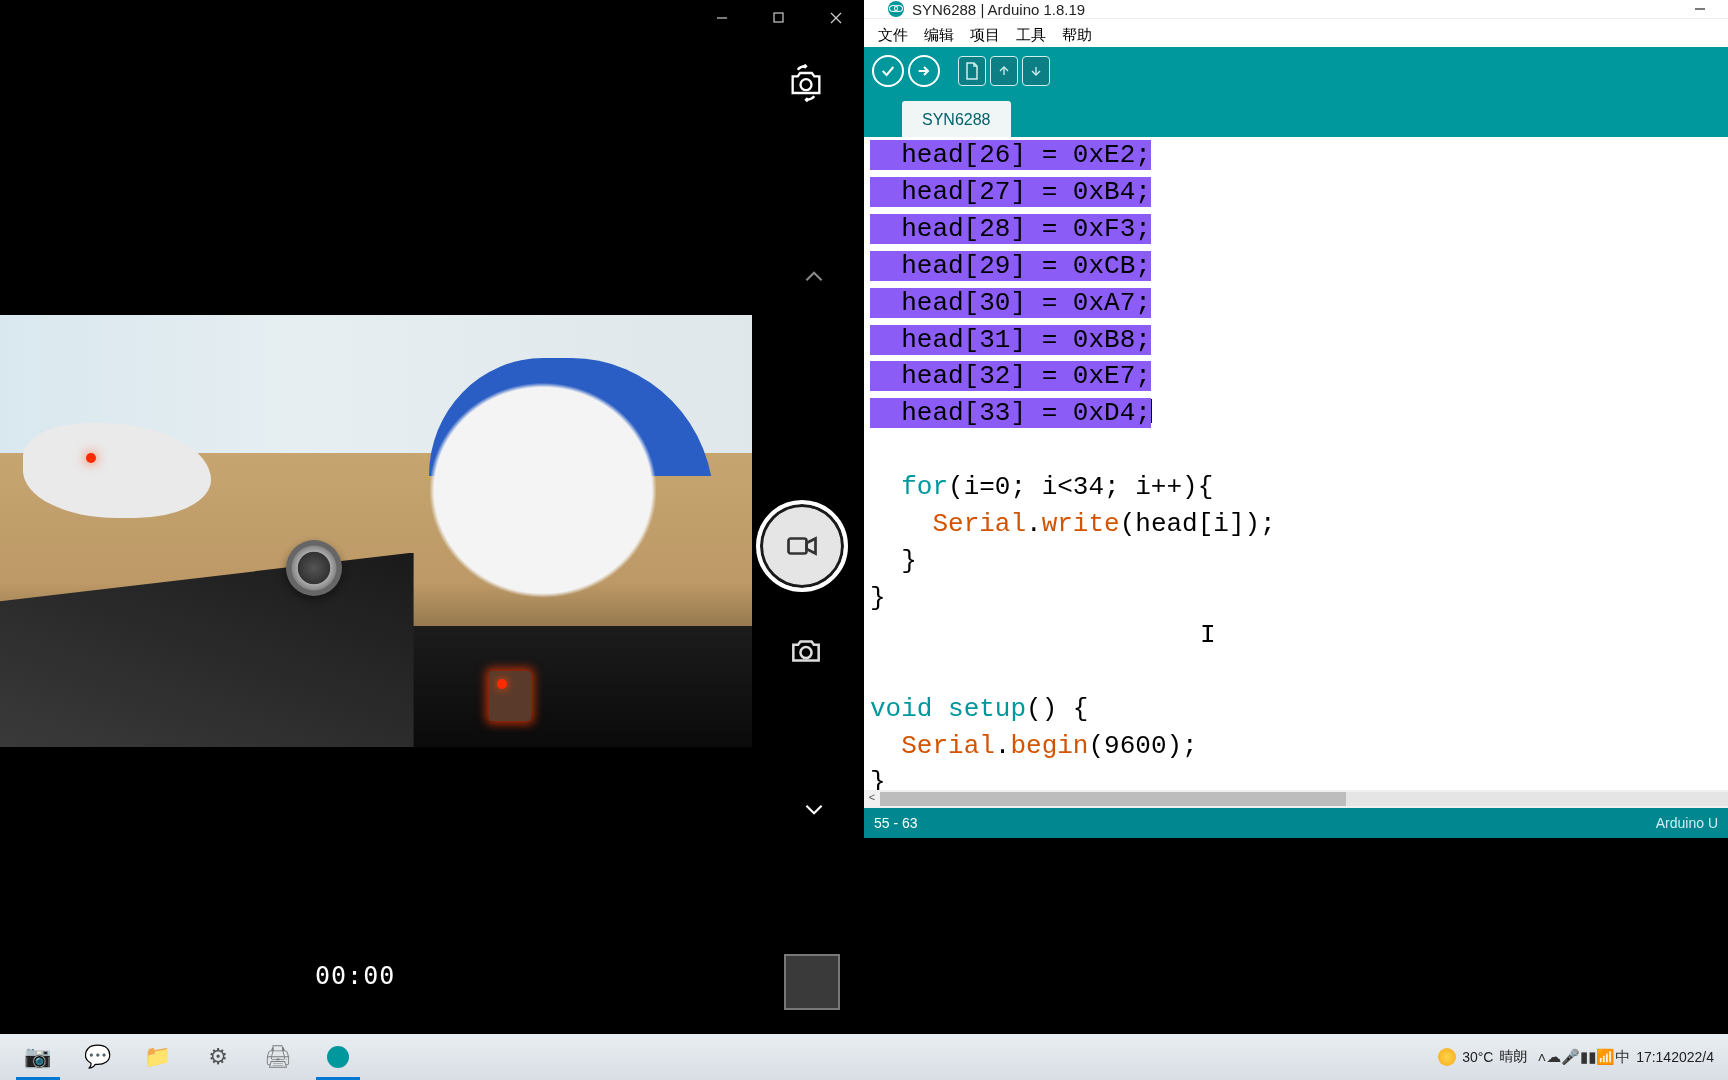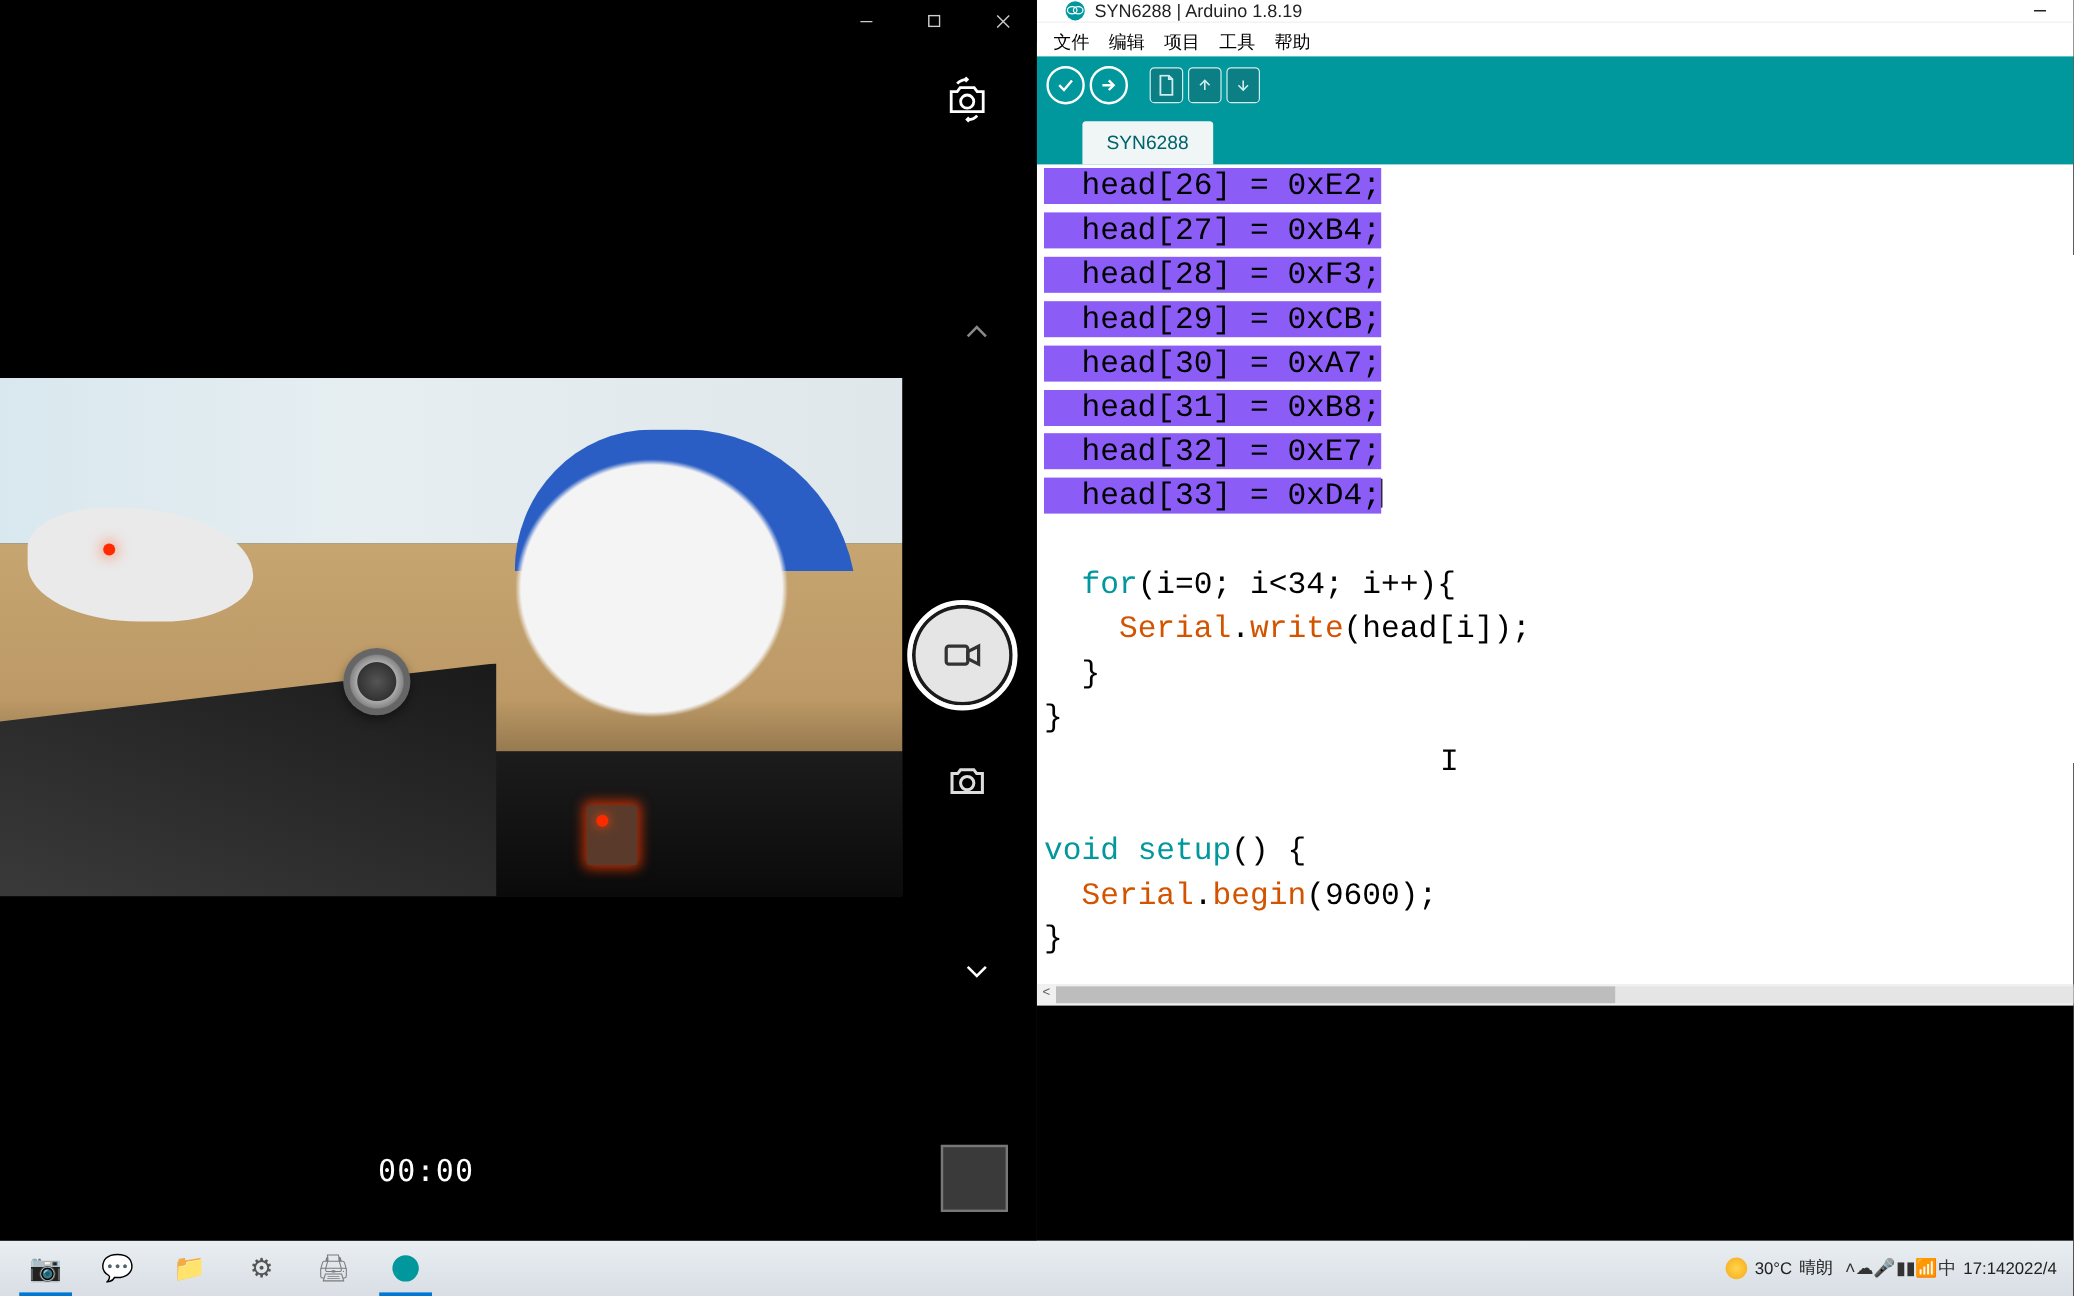--- a/index.html
+++ b/index.html
@@ -301,20 +301,24 @@
 <span>}</span>
 </div>
 
   <div class="hscroll">
     <div class="arrow">&lt;</div>
     <div class="track">
         <div class="thumb"></div>
       </div>
   </div>
 
+  <div class="statusbar">
+    <span>55 - 63</span>
+    <span class="right">Arduino U</span>
+  </div>
   <div class="console"></div>
 </div>
 
 <div class="taskbar">
   <div class="left">
     <div class="tbapp cortana"></div>
     <div class="tbapp active">
         <span class="ic">📷</span>
       </div>
     <div class="tbapp">

